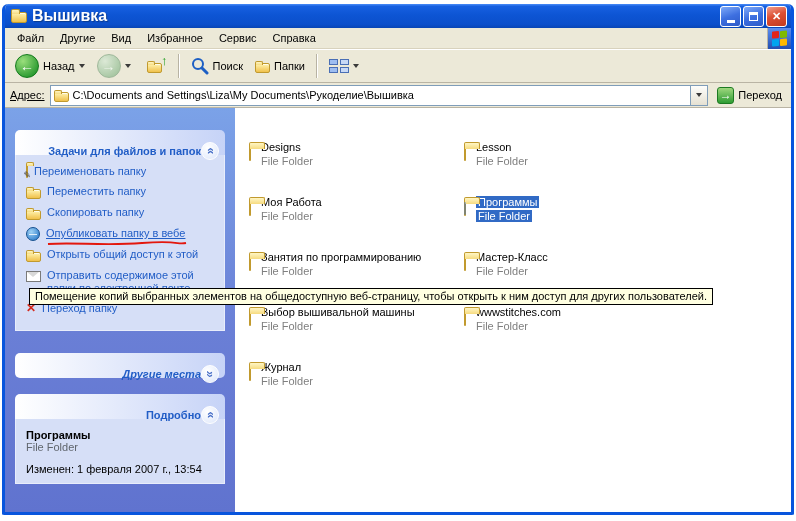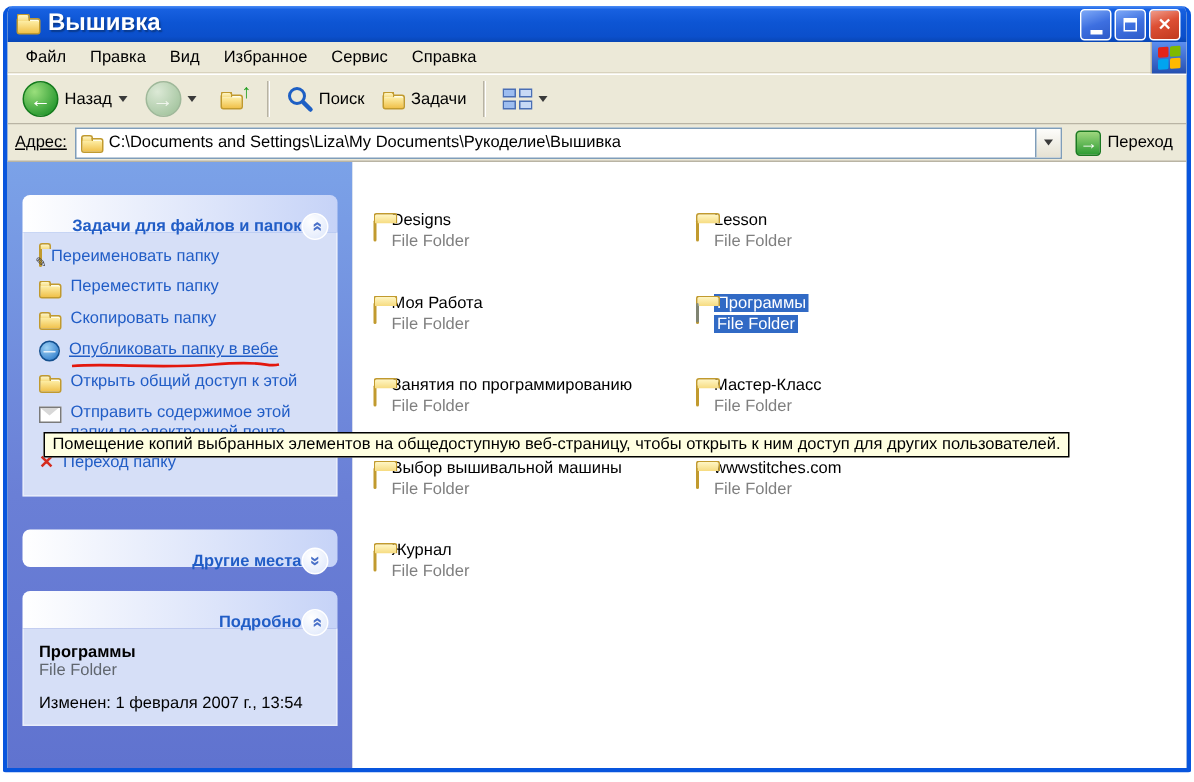--- a/index.html
+++ b/index.html
@@ -134,21 +134,21 @@
         </div>
       <div class="wbtn max">
           <i></i>
         </div>
       <div class="wbtn close">✕</div>
     </div>
   </div>
 
   <div class="menubar">
     <span class="menu-item">Файл</span>
-    <span class="menu-item">Правка</span>
+    <span class="menu-item">Другие</span>
     <span class="menu-item">Вид</span>
     <span class="menu-item">Избранное</span>
     <span class="menu-item">Сервис</span>
     <span class="menu-item">Справка</span>
     <span class="menu-logo">
       <span class="flag">
           <i></i>
           <i></i>
           <i></i>
           <i></i>
@@ -175,21 +175,21 @@
     <div class="sep"></div>
     <div class="tbtn">
       <svg width="18" height="18" viewBox="0 0 18 18">
         <circle cx="7" cy="7" r="5" fill="none" stroke="#1D5FC4" stroke-width="2"></circle>
         <line x1="11" y1="11" x2="16" y2="16" stroke="#1D5FC4" stroke-width="3" stroke-linecap="round"></line>
       </svg>
       <span>Поиск</span>
     </div>
     <div class="tbtn">
       <span class="folder f-mini"></span>
-      <span>Задачи</span>
+      <span>Папки</span>
     </div>
     <div class="sep"></div>
     <div class="tbtn">
       <svg width="20" height="16" viewBox="0 0 20 16">
         <rect x="0.5" y="1.5" width="8" height="5" fill="#9DBDF0" stroke="#4A6FB5"></rect>
         <rect x="0.5" y="9.5" width="8" height="5" fill="#9DBDF0" stroke="#4A6FB5"></rect>
         <rect x="11.5" y="1.5" width="8" height="5" fill="#C8D9F5" stroke="#4A6FB5"></rect>
         <rect x="11.5" y="9.5" width="8" height="5" fill="#C8D9F5" stroke="#4A6FB5"></rect>
       </svg>
       <span class="tri"></span>
@@ -250,21 +250,21 @@
             <span class="mail"></span>
             <span class="lbl" style="max-width:168px;">Отправить содержимое этой папки по электронной почте</span>
           </div>
           <div class="task">
             <span class="xmark">✕</span>
             <span class="lbl">Переход папку</span>
           </div>
         </div>
       </div>
 
-      <div class="panel" style="margin-bottom:16px;">
+      <div class="panel" style="margin-bottom:16px;font-style:italic;">
         <div class="panel-header" style="border-radius:5px;">
           <span>Другие места</span>
           <span class="chev down">
               <span>»</span>
             </span>
         </div>
       </div>
 
       <div class="panel">
         <div class="panel-header">

